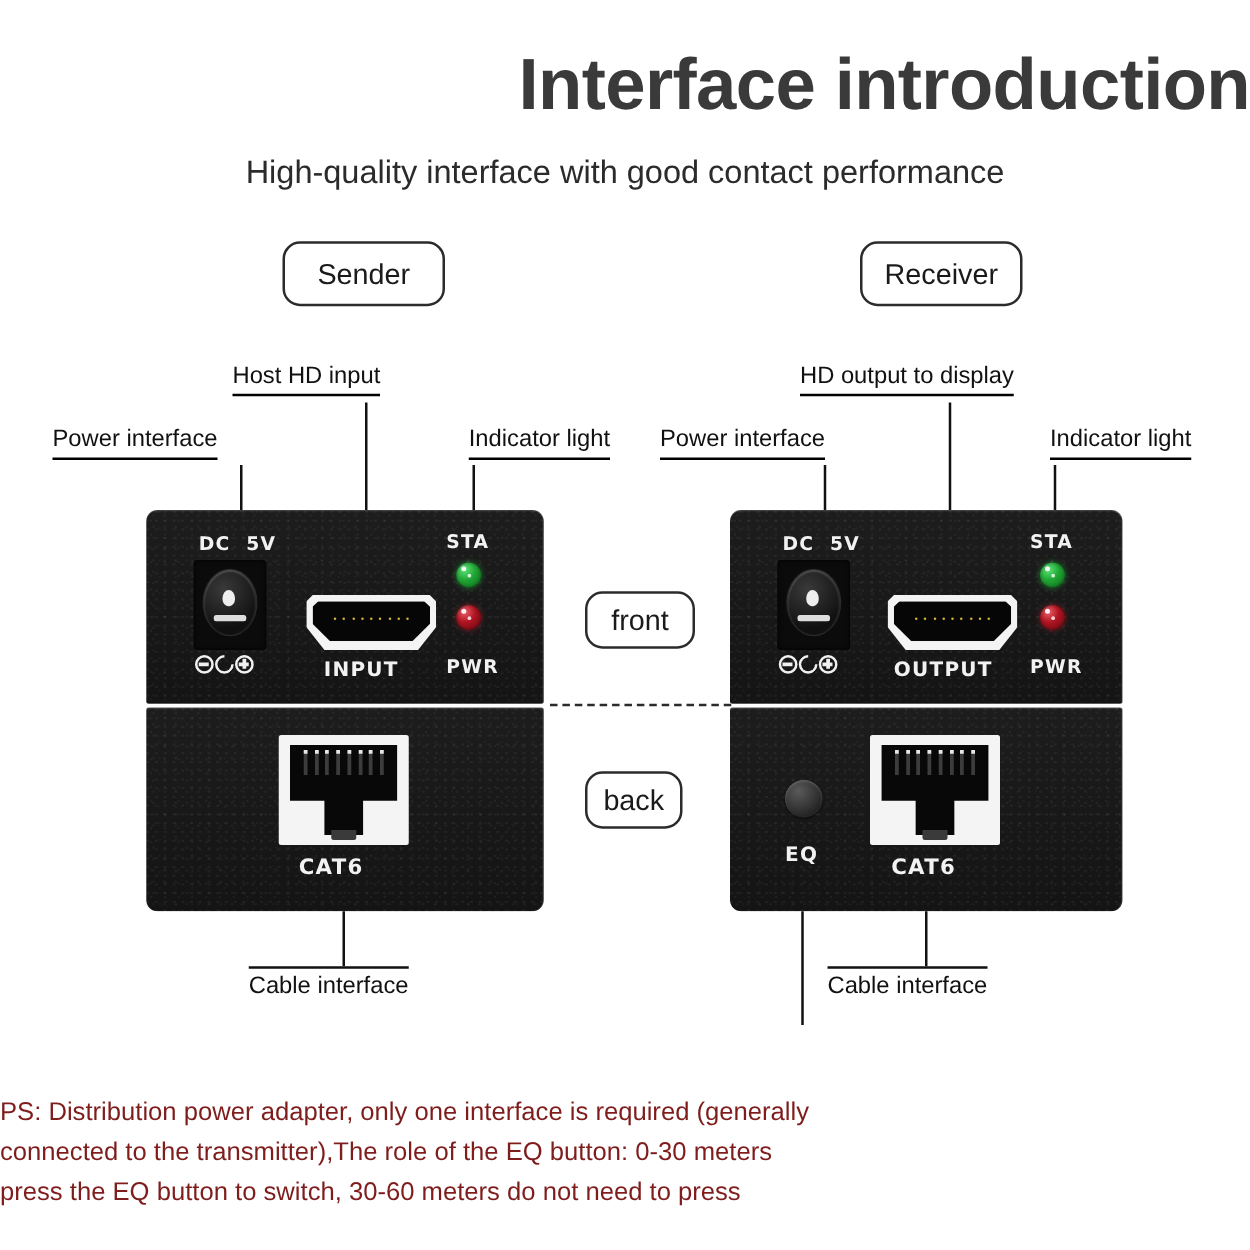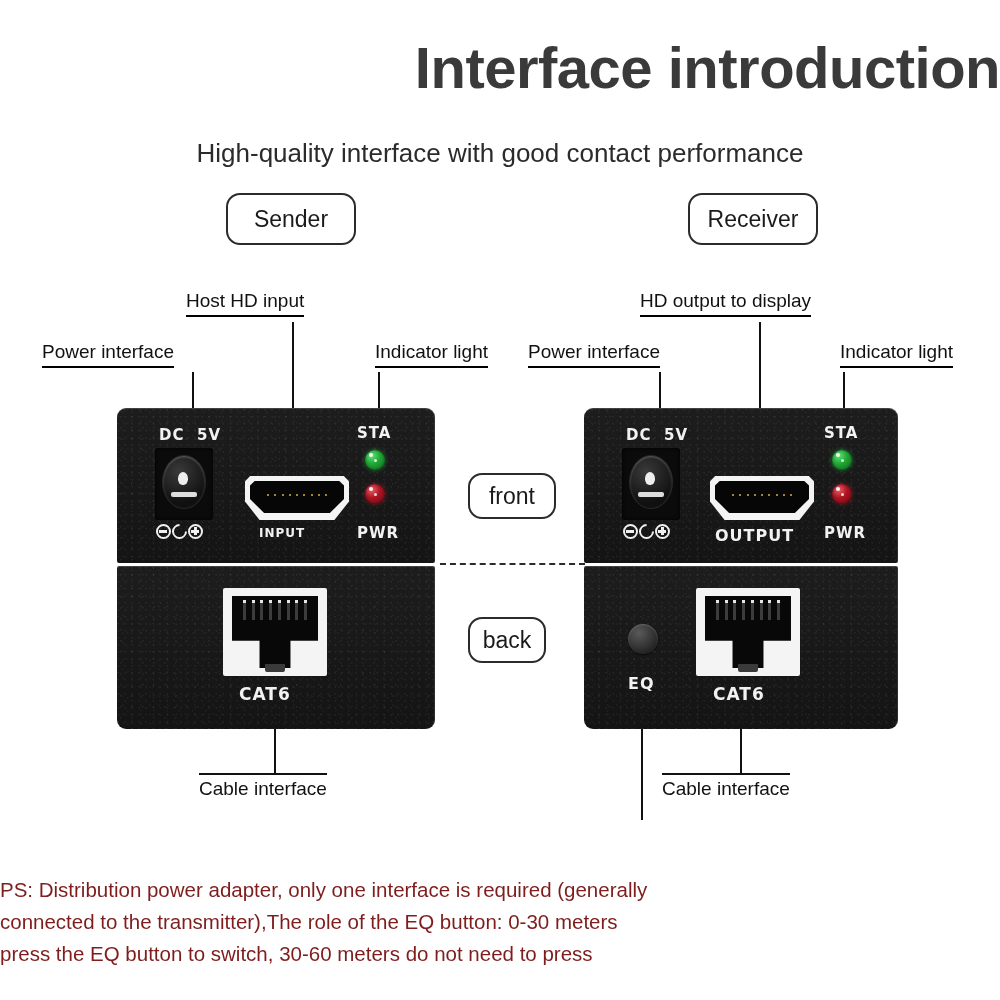--- a/index.html
+++ b/index.html
@@ -16,21 +16,21 @@
   
   .title{
     position:absolute;left:0;top:34px;width:1000px;
     text-align:right;
     font-size:58px;font-weight:bold;letter-spacing:-0.5px;
     color:#3a3a3a;
     font-family:"Liberation Sans", sans-serif;
   }
   .subtitle{
     position:absolute;left:0;top:122px;width:1000px;
-    text-align:center;font-size:26px;color:#2b2b2b;margin-top:16px;
+    text-align:center;font-size:26px;color:#2b2b2b;
   }
 
   
   .pill{
     position:absolute;
     border:2px solid #2b2b2b;
     border-radius:14px;
     background:#fff;
     display:flex;align-items:center;justify-content:center;
     font-size:23px;color:#1a1a1a;
@@ -212,21 +212,21 @@
           <b></b>
           <b></b>
           <b></b>
           <b></b>
           <b></b>
           <b></b>
           <b></b>
           <b></b>
       </div>
     </div>
-    <span class="silk" style="left:142px;top:118px;font-size:12px;">INPUT</span>
+    <span class="silk" style="left:142px;top:118px;font-size:16px;">INPUT</span>
 
     <span class="silk" style="left:240px;top:16px;font-size:15px;">STA</span>
     <div class="led green" style="left:248px;top:42px;width:20px;height:20px;">
       <div class="sp1"></div>
       <div class="sp2"></div>
     </div>
     <div class="led red" style="left:248px;top:76px;width:20px;height:20px;">
       <div class="sp1"></div>
       <div class="sp2"></div>
     </div>

